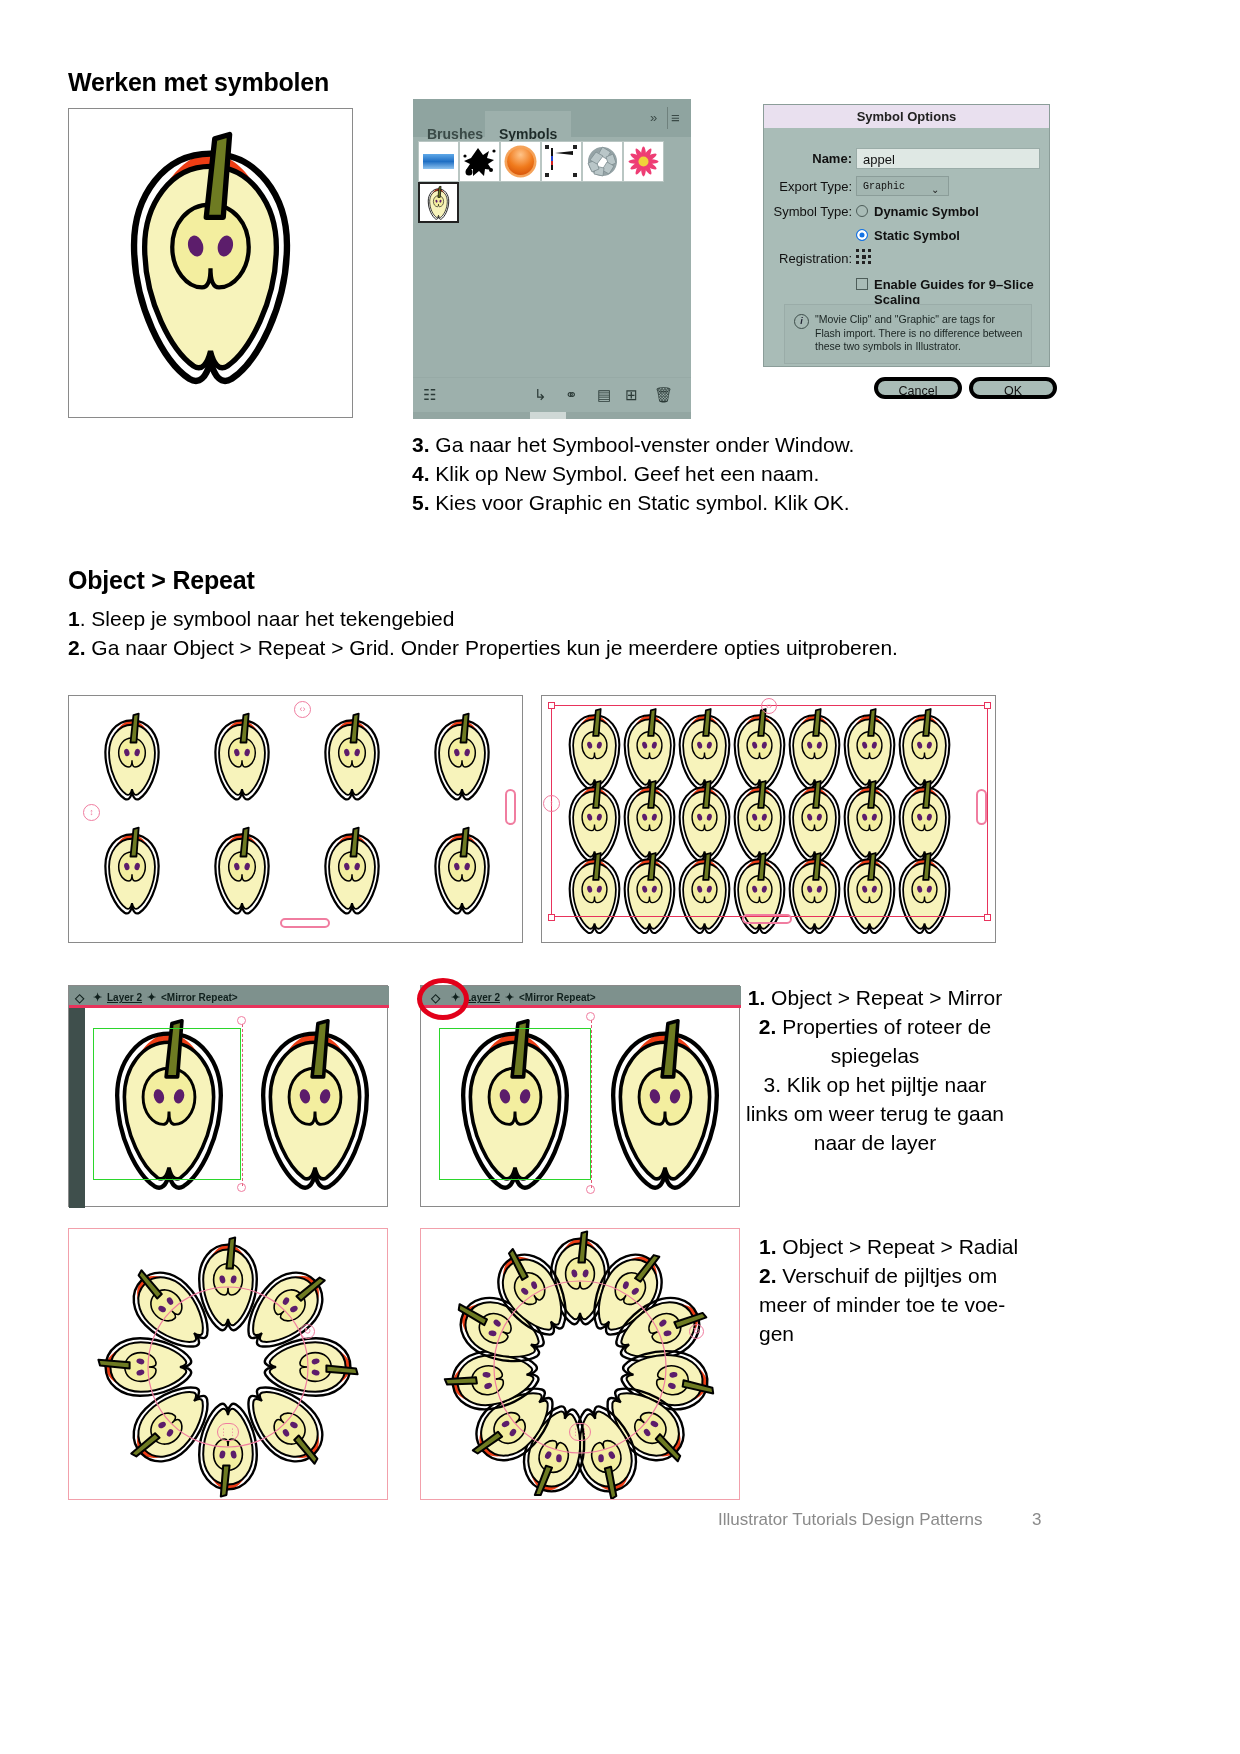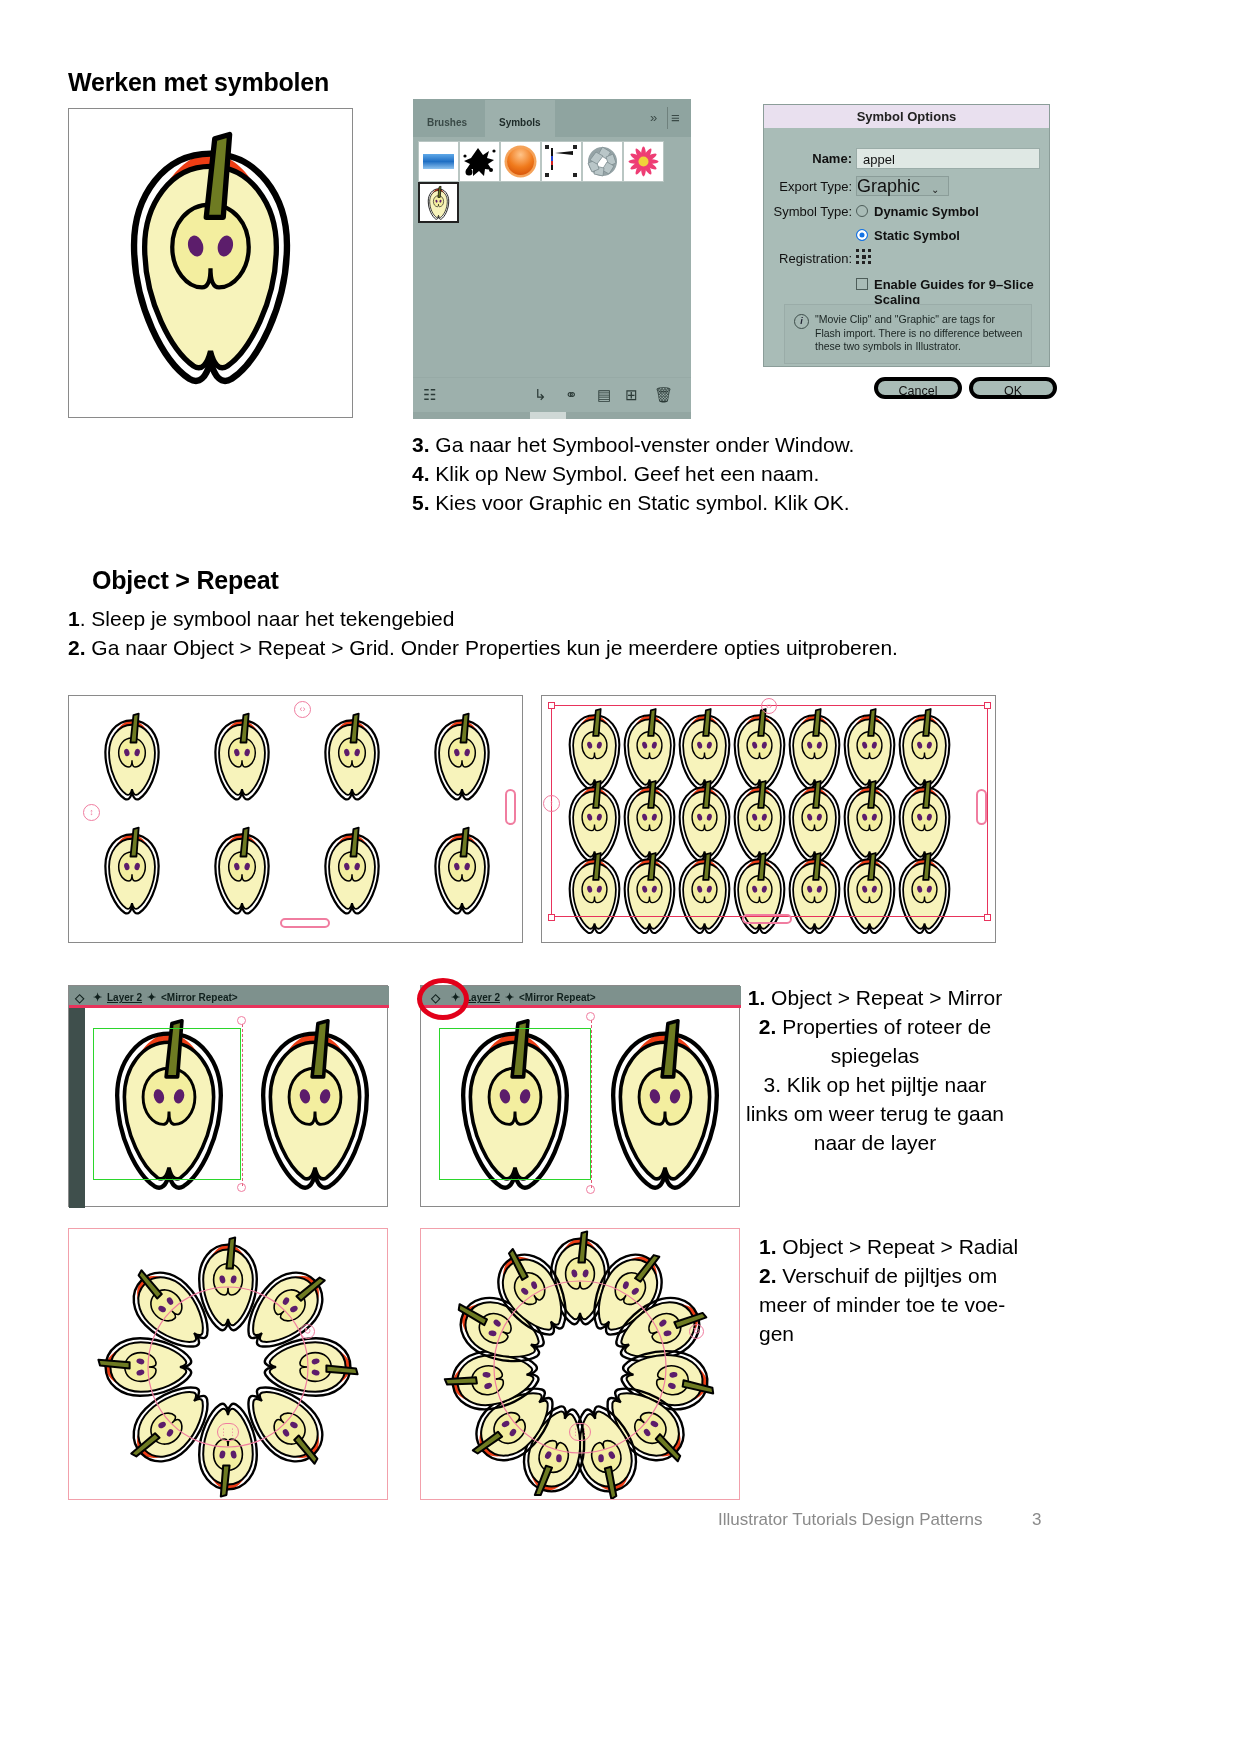--- a/index.html
+++ b/index.html
@@ -17,21 +17,21 @@
   .txt{position:absolute;font-size:21px;line-height:29px;}
   .txt b{font-weight:bold;}
 
   
   .frame{position:absolute;border:1px solid #8a8a8a;background:#fff;box-sizing:border-box;}
   .frame-pink{position:absolute;border:1px solid #f2a0ab;background:#fff;box-sizing:border-box;}
 
   
   .panel{position:absolute;background:#9db0ac;box-sizing:border-box;}
   .panel-tabs{position:absolute;left:0;top:0;right:0;height:38px;background:#8fa4a0;}
-  .tab{position:absolute;top:1px;height:38px;line-height:38px;font-size:10px;font-weight:bold;
+  .tab{position:absolute;top:12px;height:38px;line-height:38px;font-size:14px;font-weight:bold;
        color:#3a4a47;padding:4px 14px;box-sizing:border-box;}
   .tab.active{background:#9db0ac;color:#1d2a28;}
   .panel-menu{position:absolute;font-size:13px;color:#3a4a47;}
   .sym-cell{position:absolute;width:41px;height:41px;background:#fff;border:1px solid #b9c6c3;
             box-sizing:border-box;overflow:hidden;}
   .sym-cell.sel{border:2px solid #222;}
   .panel-foot{position:absolute;left:0;bottom:0;right:0;height:34px;background:#9db0ac;
               border-top:1px solid #8496923d;}
   .pf-ico{position:absolute;font-size:15px;color:#2b3a37;top:8px;}
   .panel-scroll{position:absolute;left:0;bottom:0;right:0;height:7px;background:#93a6a2;}
@@ -39,21 +39,21 @@
 
   
   .dlg{position:absolute;background:#a9bcb7;border:1px solid #8b9d99;box-sizing:border-box;}
   .dlg-title{position:absolute;left:0;top:0;right:0;height:23px;background:#e9e0ef;
              text-align:center;font-size:13px;font-weight:bold;line-height:23px;color:#222;}
   .dlg-row{position:absolute;font-size:13px;color:#111;font-weight:bold;}
   .dlg-lbl{position:absolute;font-size:13px;color:#111;text-align:right;}
   .dlg-input{position:absolute;background:#dfe8e4;border:1px solid #9aaca8;box-sizing:border-box;
              font-size:13px;line-height:21px;padding-left:6px;color:#111;}
   .dlg-select{position:absolute;background:#a3b6b1;border:1px solid #8b9d99;box-sizing:border-box;
-              font-size:18px;line-height:19px;color:#111;}
+              font-size:10px;line-height:19px;padding-left:6px;color:#111;font-family:Liberation Mono, monospace;}
   .radio{position:absolute;width:12px;height:12px;border-radius:50%;border:1.5px solid #4d5d59;
          box-sizing:border-box;background:transparent;}
   .radio.on{background:#1473e6;border-color:#1473e6;box-shadow:inset 0 0 0 2.5px #fff;}
   .chk{position:absolute;width:12px;height:12px;border:1.5px solid #4d5d59;background:#a9bcb7;box-sizing:border-box;}
   .note{position:absolute;border:1px solid #9aaca8;background:#a5b8b3;box-sizing:border-box;
         font-size:10.5px;line-height:13.5px;color:#1a2422;padding:8px 8px 8px 30px;}
   .note .ico{position:absolute;left:9px;top:9px;width:13px;height:13px;border:1px solid #3d4d4a;
              border-radius:50%;font-size:9px;line-height:12px;text-align:center;font-style:italic;font-weight:bold;color:#223;}
   .btn{position:absolute;border:4px solid #000000;border-radius:11px;background:#a9bcb7;
        font-size:12.5px;text-align:center;line-height:20px;color:#111;box-sizing:border-box;}
@@ -278,21 +278,21 @@
     <div class="btn" style="left:205px;top:272px;width:88px;height:22px;">OK</div>
   </div>
 
 
   <div class="txt" style="left:412px;top:430px;width:620px;">
     <div><b>3.</b><span> Ga naar het Symbool-venster onder Window.</span></div>
     <div><b>4.</b><span> Klik op New Symbol. Geef het een naam.</span></div>
     <div><b>5.</b><span> Kies voor Graphic en Static symbol. Klik OK.</span></div>
   </div>
 
-  <h1 class="sec" style="left:68px;top:566px;margin-left:24px;">Object &gt; Repeat</h1>
+  <h1 class="sec" style="left:68px;top:566px;">Object &gt; Repeat</h1>
 
   <div class="txt" style="left:68px;top:604px;width:1000px;">
     <div><b>1</b><span>. Sleep je symbool naar het tekengebied</span></div>
     <div><b>2.</b><span> Ga naar Object &gt; Repeat &gt; Grid. Onder Properties kun je meerdere opties uitproberen.</span></div>
   </div>
 
   <div class="frame" style="left:68px;top:695px;width:455px;height:248px;">
     <svg width="453" height="246" viewBox="0 0 453 246">
       <g transform="translate(26,8) scale(0.37)">
           <use href="#apple"></use>

